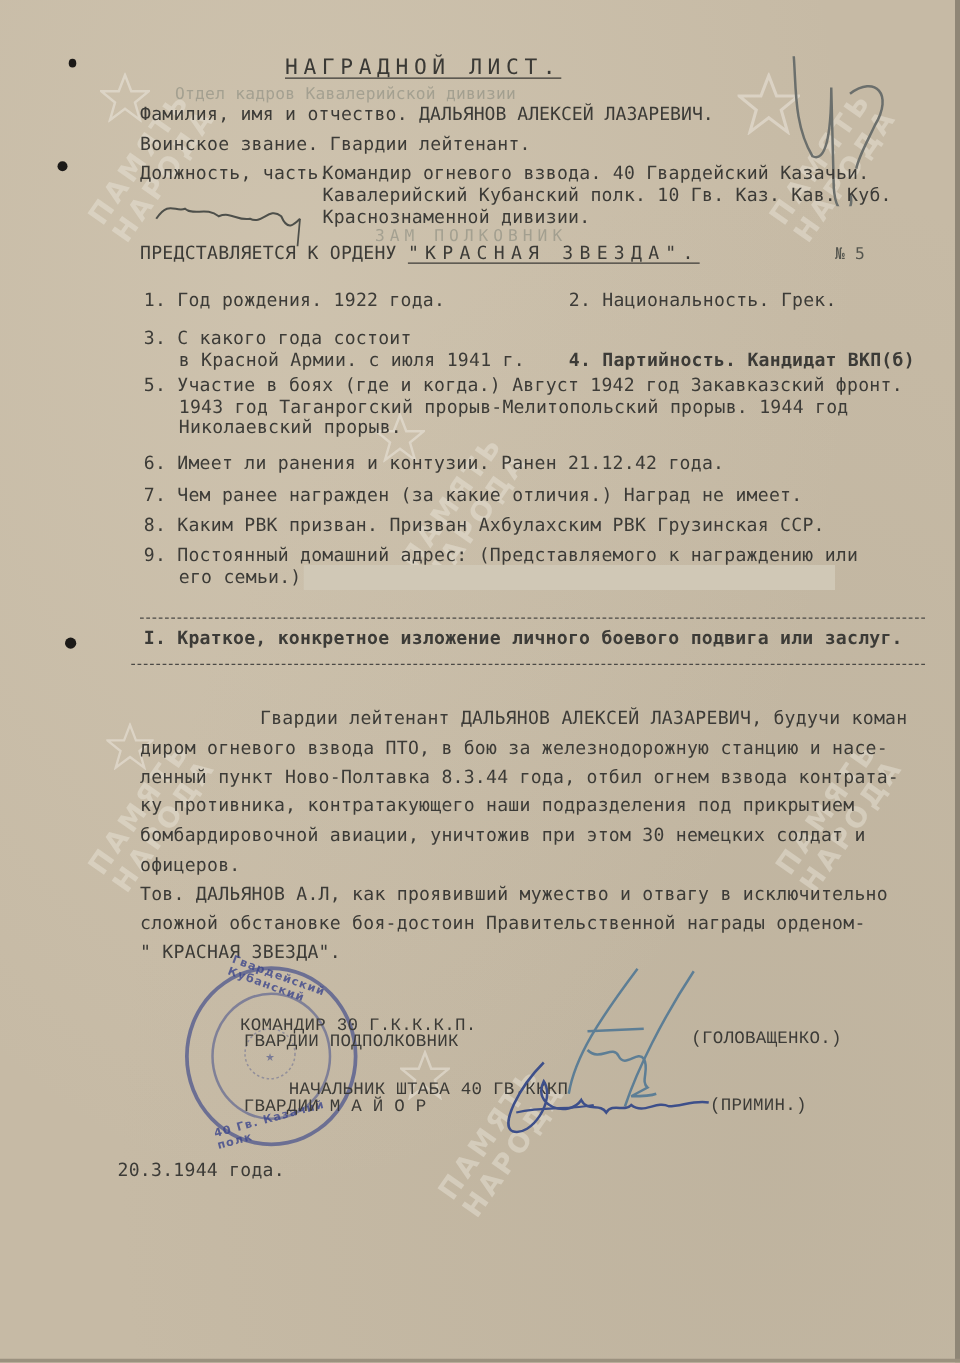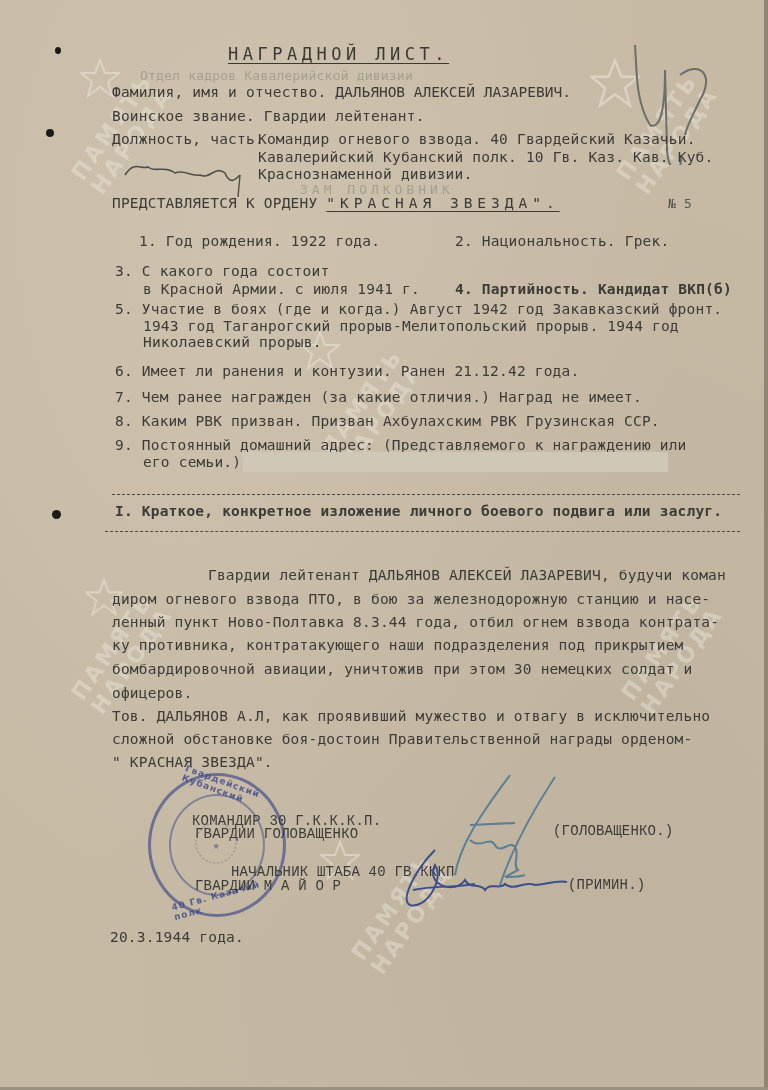--- a/index.html
+++ b/index.html
@@ -129,21 +129,21 @@
   <path d="M5,20 C15,5 20,15 28,12 C35,18 45,10 55,18 C65,14 70,22 80,20 C90,25 95,10 105,18 C110,30 115,25 120,20" fill="none" stroke="#4d4f4a" stroke-width="1.6"></path>
   <path d="M120,20 L118,42" fill="none" stroke="#4d4f4a" stroke-width="1.4"></path>
 </svg>
 
 <div class="t" style="left:112px;top:195px;">
   <span>ПРЕДСТАВЛЯЕТСЯ К ОРДЕНУ</span>
   <span class="spaced">"КРАСНАЯ ЗВЕЗДА".</span>
 </div>
 <div class="t" style="left:668px;top:196px;font-size:13px;color:#55564f;">№ 5</div>
 
-<div class="t" style="left:115px;top:233px;margin-left:24px;">
+<div class="t" style="left:115px;top:233px;">
   <span>1.</span> <span>Год рождения.</span> <span>1922 года.</span>
 </div>
 <div class="t" style="left:455px;top:233px;">
   <span>2.</span> <span>Национальность.</span> <span>Грек.</span>
 </div>
 <div class="t" style="left:115px;top:263px;">
   <span>3.</span> <span>С какого года состоит</span>
 </div>
 <div class="t" style="left:143px;top:281px;">
   <span>в Красной Армии.</span> <span>с июля 1941 г.</span>
@@ -190,31 +190,31 @@
   <div class="stamp-inner"></div>
   <div class="stamp-text" style="left:30px;top:4px;transform:rotate(20deg);">Гвардейский Кубанский</div>
   <div class="stamp-text" style="left:20px;top:112px;transform:rotate(-15deg);">40 Гв. Казачий полк</div>
   <svg style="position:absolute;left:40px;top:40px;" width="50" height="55" viewBox="0 0 50 55">
     <circle cx="25" cy="27" r="20" fill="none" stroke="rgba(70,80,140,0.4)" stroke-width="1.2" stroke-dasharray="2,2"></circle>
     <text x="25" y="33" text-anchor="middle" font-size="12" fill="rgba(70,80,140,0.6)">★</text>
   </svg>
 </div>
 
 <div class="t sig-name" style="left:192px;top:813px;">КОМАНДИР 30 Г.К.К.К.П.</div>
-<div class="t sig-name" style="left:195px;top:826px;">ГВАРДИИ ГОЛОВАЩЕНКО</div>
+<div class="t sig-name" style="left:195px;top:826px;">ГВАРДИИ ПОДПОЛКОВНИК</div>
 <div class="t sig-name" style="left:553px;top:823px;">(ГОЛОВАЩЕНКО.)</div>
 
 <div class="t sig-name" style="left:192px;top:864px;margin-left:39px;">НАЧАЛЬНИК ШТАБА 40 ГВ.КККП</div>
 <div class="t sig-name" style="left:195px;top:878px;">ГВАРДИИ   М А Й О Р</div>
 <div class="t sig-name" style="left:568px;top:877px;">(ПРИМИН.)</div>
 
 <svg class="hw" style="left:400px;top:765px;" width="190" height="160" viewBox="0 0 190 160">
   <path d="M110,10 C80,50 60,80 55,110" fill="none" stroke="#5d7e95" stroke-width="2"></path>
   <path d="M155,12 C130,50 110,90 100,120" fill="none" stroke="#5d7e95" stroke-width="2"></path>
   <path d="M70,60 L115,58" fill="none" stroke="#5d7e95" stroke-width="2.2"></path>
   <path d="M70,75 C80,85 90,70 95,80 C100,90 110,75 115,82 C120,90 112,100 118,105 L105,112 C112,112 120,112 125,110" fill="none" stroke="#5d7e95" stroke-width="2"></path>
 </svg>
 <svg class="hw" style="left:395px;top:840px;" width="180" height="80" viewBox="0 0 180 80">
   <path d="M40,10 C20,30 5,60 15,65 C30,70 50,40 40,25 C30,45 60,55 70,40 C75,50 85,42 90,50 C95,42 105,50 110,44 C120,52 130,40 140,45 C150,45 160,40 172,42" fill="none" stroke="#3d4f8a" stroke-width="2"></path>
   <path d="M18,50 C40,45 60,48 80,44" fill="none" stroke="#3d4f8a" stroke-width="1.8"></path>
 </svg>
 
-<div class="t" style="left:110px;top:929px;">20.3.1944 года.</div>
+<div class="t" style="left:94px;top:929px;">20.3.1944 года.</div>
 
 </body></html>

